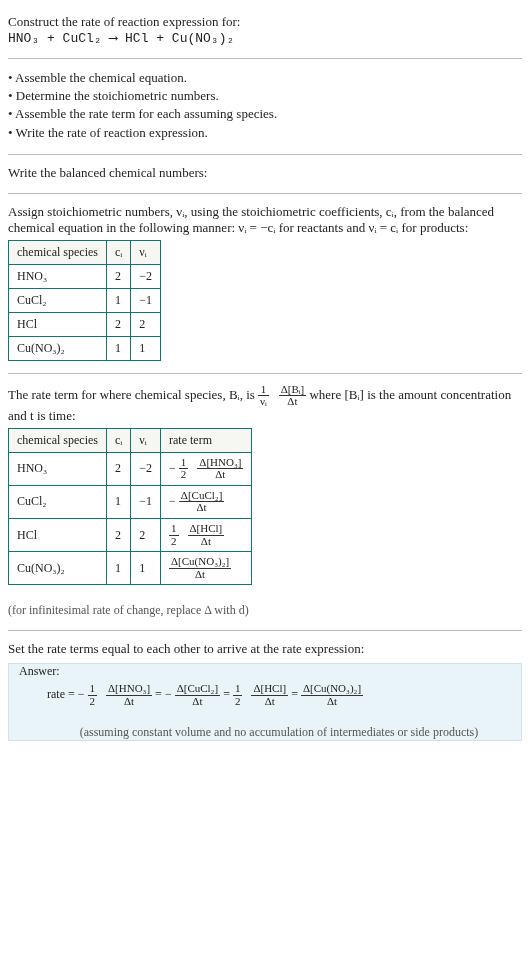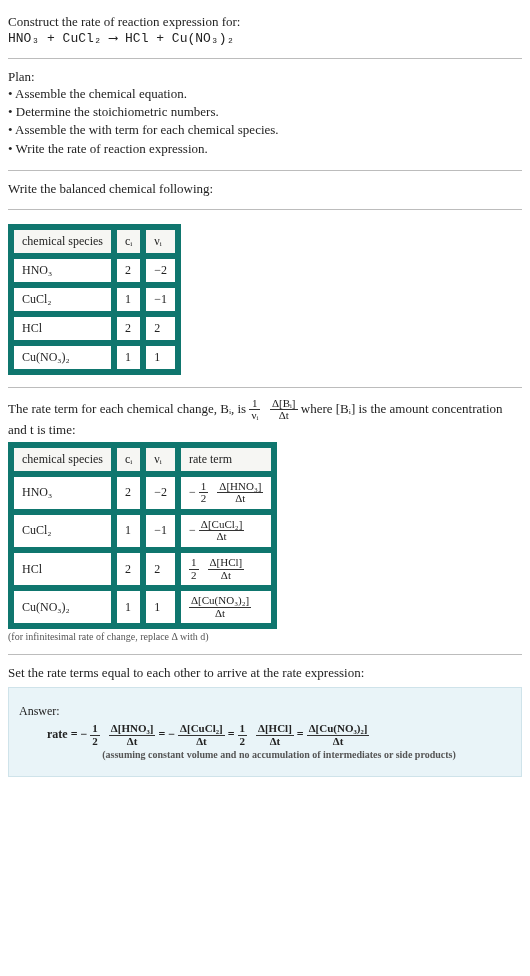--- a/index.html
+++ b/index.html
@@ -22,21 +22,21 @@
   .eqn {
     font-family: Liberation Mono, monospace;
     font-size: 13px;
   }
   table.stoich {
     border-collapse: collapse;
     margin-top: 4px;
     font-size: 12px;
   }
   table.stoich td, table.stoich th {
-    border: 6px solid #0f766e;
+    border: 1px solid #0f766e;
     padding: 4px 8px;
     text-align: left;
     font-weight: normal;
     background: #fff;
   }
   table.stoich th {
     background: #f6f6f3;
   }
   .frac {
     display: inline-block;
@@ -48,70 +48,69 @@
   .frac .num {
     display: block;
     border-bottom: 1px solid #333;
     padding: 0 2px;
   }
   .frac .den {
     display: block;
     padding: 0 2px;
   }
   .small-note {
-    font-size: 10px;
+    font-size: 12px;
     color: #555;
-    margin-top: 2px;
+    margin-top: 18px;
   }
   .answer-box {
     background: #e9f4f8;
     border: 1px solid #cfe3ea;
-    padding: 16px 10px;
+    padding: 0 10px;
     margin-top: 6px;
     font-size: 12px;
   }
   .answer-box .head {
     font-size: 12px;
     margin-bottom: 4px;
   }
   .indent {
     padding-left: 28px;
-    font-weight: bold;
   }
   .bullet-row {
     line-height: 1.4;
   }
   .neg { white-space: nowrap; }
 </style>
 </head>
 <body>
 
 <div class="section">
   <div>Construct the rate of reaction expression for:</div>
   <div class="eqn">
     <span>HNO₃ + CuCl₂ ⟶ HCl + Cu(NO₃)₂</span>
   </div>
 </div>
 <hr>
 
 <div class="section">
-  <div>Plan:</div>
   <div class="bullet-row">• Assemble the chemical equation.</div>
   <div class="bullet-row">• Determine the stoichiometric numbers.</div>
-  <div class="bullet-row">• Assemble the with term for each chemical species.</div>
+  <div class="bullet-row">• Assemble the rate term for each assuming species.</div>
   <div class="bullet-row">• Write the rate of reaction expression.</div>
 </div>
 <hr>
 
 <div class="section">
-  <div>Write the balanced chemical following:</div>
-</div>
-<hr>
-
-<div class="section">
+  <div>Write the balanced chemical numbers:</div>
+</div>
+<hr>
+
+<div class="section">
+  <div>Assign stoichiometric numbers, νᵢ, using the stoichiometric coefficients, cᵢ, from the balanced chemical equation in the following manner: νᵢ = −cᵢ for reactants and νᵢ = cᵢ for products:</div>
   <table class="stoich">
     <tbody>
         <tr>
       <th>chemical species</th>
       <th>cᵢ</th>
       <th>νᵢ</th>
     </tr>
     <tr>
       <td>HNO₃</td>
       <td>2</td>
@@ -132,21 +131,21 @@
       <td>1</td>
       <td>1</td>
     </tr>
   </tbody>
     </table>
 </div>
 <hr>
 
 <div class="section">
   <div>
-    <span>The rate term for each chemical change, Bᵢ, is </span>
+    <span>The rate term for where chemical species, Bᵢ, is </span>
     <span class="frac">
       <span class="num">1</span>
       <span class="den">νᵢ</span>
     </span>
     <span>&nbsp;</span>
     <span class="frac">
       <span class="num">Δ[Bᵢ]</span>
       <span class="den">Δt</span>
     </span>
     <span> where [Bᵢ] is the amount concentration and t is time:</span>

